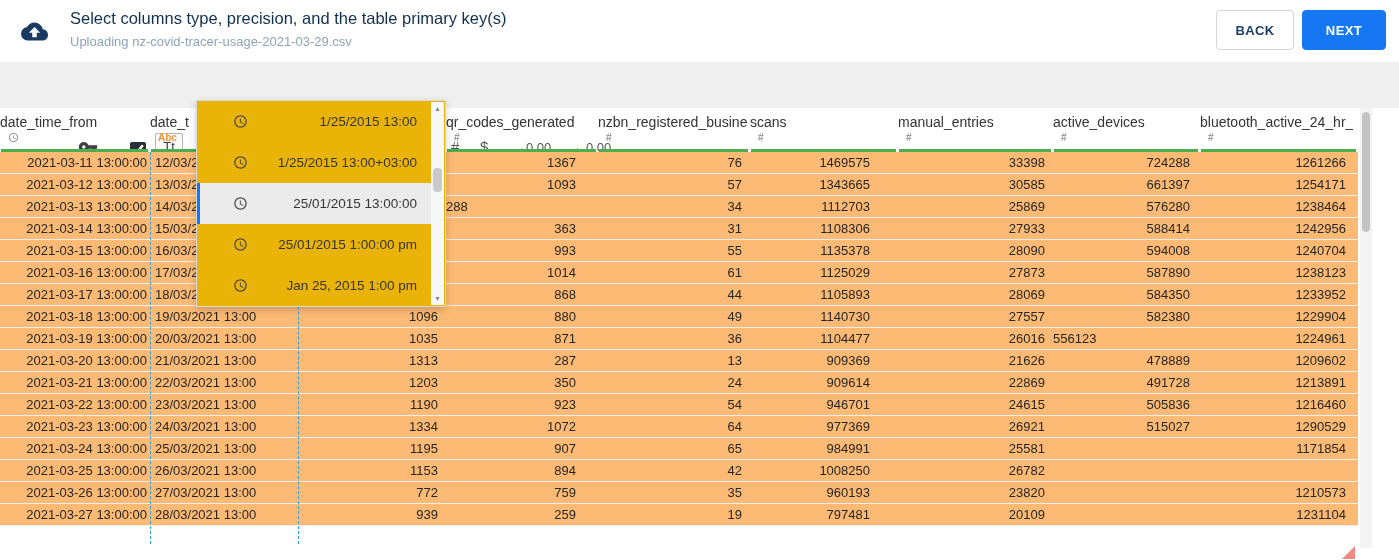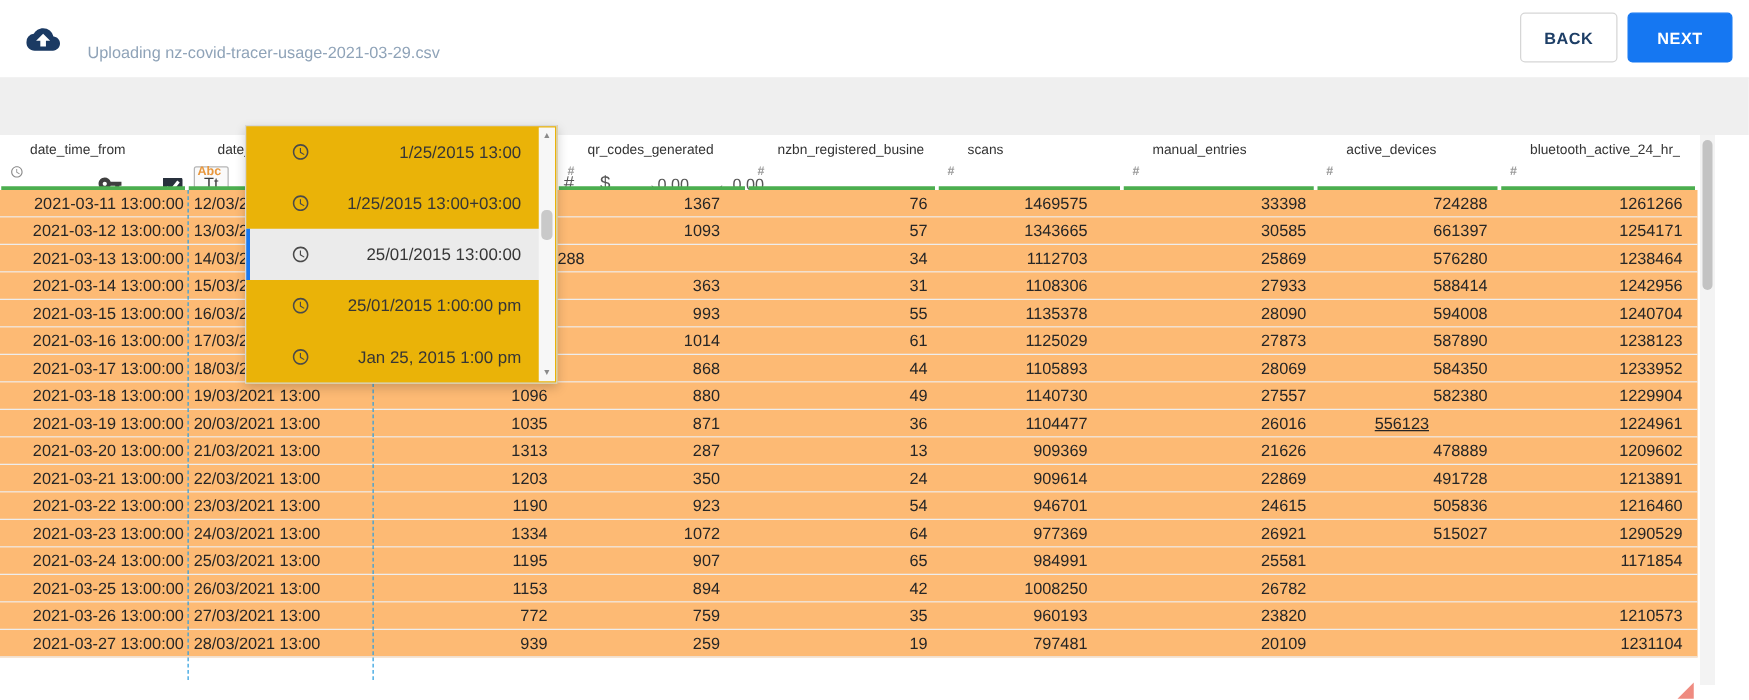--- a/index.html
+++ b/index.html
@@ -30,21 +30,21 @@
   .tb-ic{position:absolute;top:76px;font-size:15px;color:#565656;cursor:pointer;}
   .tb-num{left:451px;}
   .tb-cur{left:480px;}
   .tb-dec{top:78px;font-size:13px;color:#565656;}
   .tb-dec-inc{left:513px;}
   .tb-dec-dec{left:573px;}
 
   
   .thead{position:absolute;top:108px;left:0;height:44px;display:flex;}
   .th{position:relative;box-sizing:border-box;height:44px;cursor:pointer;}
-  .th-name{position:absolute;left:24px;top:6px;font-size:11px;color:#333;white-space:nowrap;overflow:hidden;max-width:100%;}
+  .th-name{position:absolute;left:0;top:6px;font-size:14px;color:#333;white-space:nowrap;overflow:hidden;max-width:100%;}
   .th-type{position:absolute;left:8px;top:24px;font-size:10px;font-weight:700;color:#9a9a9a;}
   .th-type.text{color:#e8973c;}
   .th-type.datetime{color:#8a8a8a;}
   .th-type svg{width:11px;height:11px;display:block;}
   .quality-bar{position:absolute;left:1px;right:2px;bottom:0;height:3px;background:#4cae4f;}
   .tbody{position:absolute;top:152px;left:0;}
   .tr{display:flex;height:22px;border-bottom:1px solid #ededed;background:#fdba74;box-sizing:border-box;}
   .td{box-sizing:border-box;font-size:13px;color:#262626;line-height:21px;white-space:nowrap;overflow:hidden;}
   .dash{position:absolute;top:152px;height:392px;width:0;border-left:1px dashed #2e9fe0;}
   .dash1{left:150px;}
@@ -72,20 +72,21 @@
 </style>
 </head>
 <body>
 
 <div class="hdr">
   <span class="cloud">
     <svg viewBox="0 0 24 24" fill="currentColor">
         <path d="M19.35 10.04A7.49 7.49 0 0 0 12 4C9.11 4 6.6 5.64 5.35 8.04A5.994 5.994 0 0 0 0 14c0 3.31 2.69 6 6 6h13c2.76 0 5-2.24 5-5 0-2.64-2.05-4.78-4.65-4.96zM14 13v4h-4v-4H7l5-5 5 5h-3z"></path>
       </svg>
   </span>
+  <div class="title">Select columns type, precision, and the table primary key(s)</div>
   <div class="subtitle">Uploading nz-covid-tracer-usage-2021-03-29.csv</div>
   <button class="btn btn-back">BACK</button>
   <button class="btn btn-next">NEXT</button>
 </div>
 
 <div class="tb">
   <span class="key-ic">
     <svg viewBox="0 0 24 24" fill="currentColor">
         <path d="M12.65 10C11.83 7.67 9.61 6 7 6c-3.31 0-6 2.69-6 6s2.69 6 6 6c2.61 0 4.83-1.67 5.65-4H17v4h4v-4h2v-4H12.65zM7 14c-1.1 0-2-.9-2-2s.9-2 2-2 2 .9 2 2-.9 2-2 2z"></path>
       </svg>
@@ -252,21 +253,21 @@
       <div class="td" style="width: 158px; text-align: right; padding-right: 12px;">1229904</div>
     </div>
     <div class="tr">
       <div class="td" style="width: 150px; text-align: right; padding-right: 3px;">2021-03-19 13:00:00</div>
       <div class="td" style="width: 148px; text-align: left; padding-left: 5px;">20/03/2021 13:00</div>
       <div class="td" style="width: 148px; text-align: right; padding-right: 8px;">1035</div>
       <div class="td" style="width: 152px; text-align: right; padding-right: 22px;">871</div>
       <div class="td" style="width: 152px; text-align: right; padding-right: 8px;">36</div>
       <div class="td" style="width: 148px; text-align: right; padding-right: 28px;">1104477</div>
       <div class="td" style="width: 155px; text-align: right; padding-right: 8px;">26016</div>
-      <div class="td" style="width: 147px; text-align: center; padding-right: 10px; text-decoration: underline;">556123</div>
+      <div class="td" style="width: 147px; text-align: left; padding-right: 10px;">556123</div>
       <div class="td" style="width: 158px; text-align: right; padding-right: 12px;">1224961</div>
     </div>
     <div class="tr">
       <div class="td" style="width: 150px; text-align: right; padding-right: 3px;">2021-03-20 13:00:00</div>
       <div class="td" style="width: 148px; text-align: left; padding-left: 5px;">21/03/2021 13:00</div>
       <div class="td" style="width: 148px; text-align: right; padding-right: 8px;">1313</div>
       <div class="td" style="width: 152px; text-align: right; padding-right: 22px;">287</div>
       <div class="td" style="width: 152px; text-align: right; padding-right: 8px;">13</div>
       <div class="td" style="width: 148px; text-align: right; padding-right: 28px;">909369</div>
       <div class="td" style="width: 155px; text-align: right; padding-right: 8px;">21626</div>

